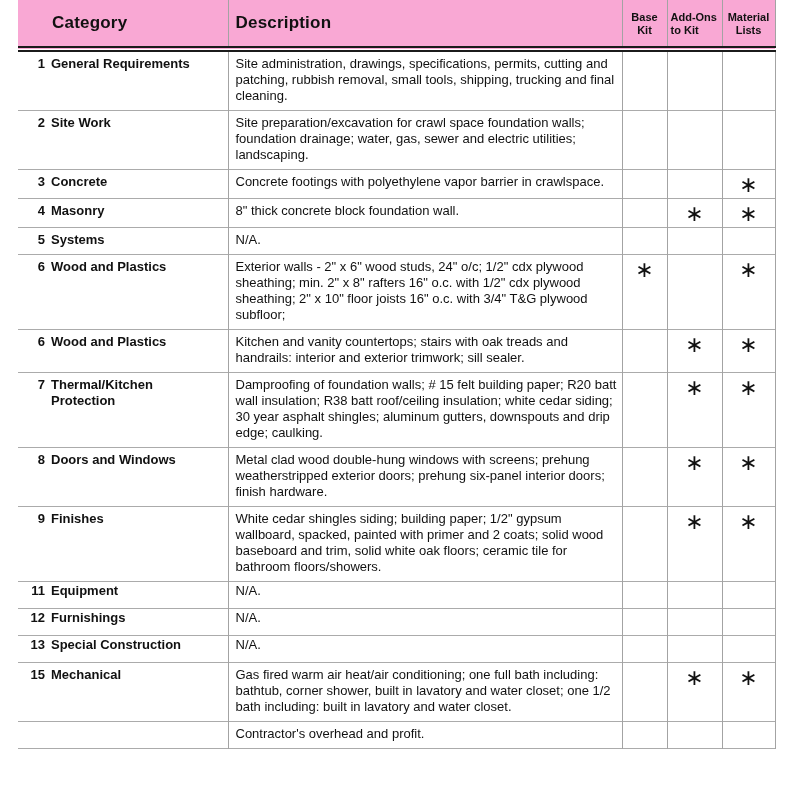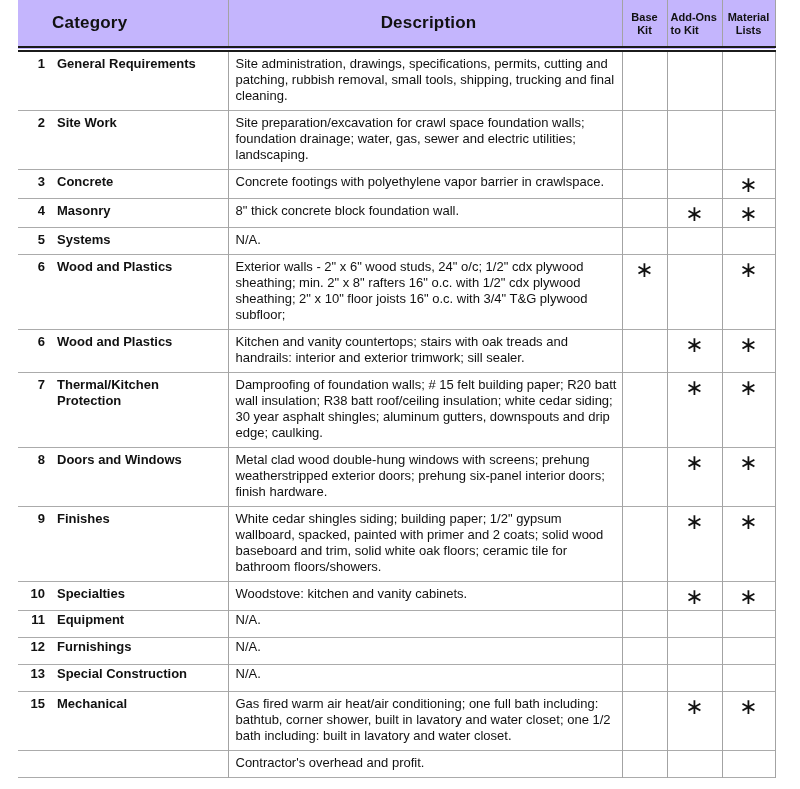--- a/index.html
+++ b/index.html
@@ -33,30 +33,30 @@
   .v  { border-left: 1px solid #a3a3a3; }
   .vr { border-right: 1px solid #a3a3a3; }
 
   
   thead th {
     border-bottom: 6px double #1b1b1b;
     vertical-align: middle;
     font-weight: bold;
     height: 44px;
     padding: 0;
-    background: #c4b5fd;
+    background: #f9a8d4;
   }
   th.h-cat {
     text-align: left;
     padding-left: 34px;
     font-size: 17px;
     letter-spacing: 0.2px;
   }
   th.h-desc {
-    text-align: center;
+    text-align: left;
     padding-left: 7px;
     font-size: 17px;
     letter-spacing: 0.2px;
   }
   th.h-small {
     font-size: 11px;
     line-height: 13px;
     padding-top: 2px;
   }
   th.h-small.left { text-align: left; padding-left: 3px; }
@@ -74,21 +74,21 @@
   }
   td.cat .num {
     flex: 0 0 27px;
     text-align: right;
     font-weight: bold;
     font-size: 13px;
     line-height: 16px;
   }
   td.cat .nm {
     flex: 1 1 auto;
-    margin-left: 12px;
+    margin-left: 6px;
     font-weight: bold;
     font-size: 13px;
     line-height: 16px;
     padding-right: 14px;
   }
   td.desc {
     font-size: 13px;
     line-height: 16px;
     padding-left: 7px;
     padding-right: 5px;
@@ -248,32 +248,20 @@
             <div class="catflex">
               <span class="num">9</span>
               <span class="nm">Finishes</span>
             </div>
           </td>
           <td class="desc v">White cedar shingles siding; building paper; 1/2" gypsum wallboard, spacked, painted with primer and 2 coats; solid wood baseboard and trim, solid white oak floors; ceramic tile for bathroom floors/showers.</td>
           <td class="mark v"></td>
           <td class="mark v"><span>∗</span></td>
           <td class="mark v vr"><span>∗</span></td>
         </tr>
-        <tr class="pad">
-          <td class="cat">
-            <div class="catflex">
-              <span class="num">10</span>
-              <span class="nm">Specialties</span>
-            </div>
-          </td>
-          <td class="desc v">Woodstove: kitchen and vanity cabinets.</td>
-          <td class="mark v"></td>
-          <td class="mark v"><span>∗</span></td>
-          <td class="mark v vr"><span>∗</span></td>
-        </tr>
         <tr class="compact">
           <td class="cat">
             <div class="catflex">
               <span class="num">11</span>
               <span class="nm">Equipment</span>
             </div>
           </td>
           <td class="desc v">N/A.</td>
           <td class="mark v"></td>
           <td class="mark v"></td>

